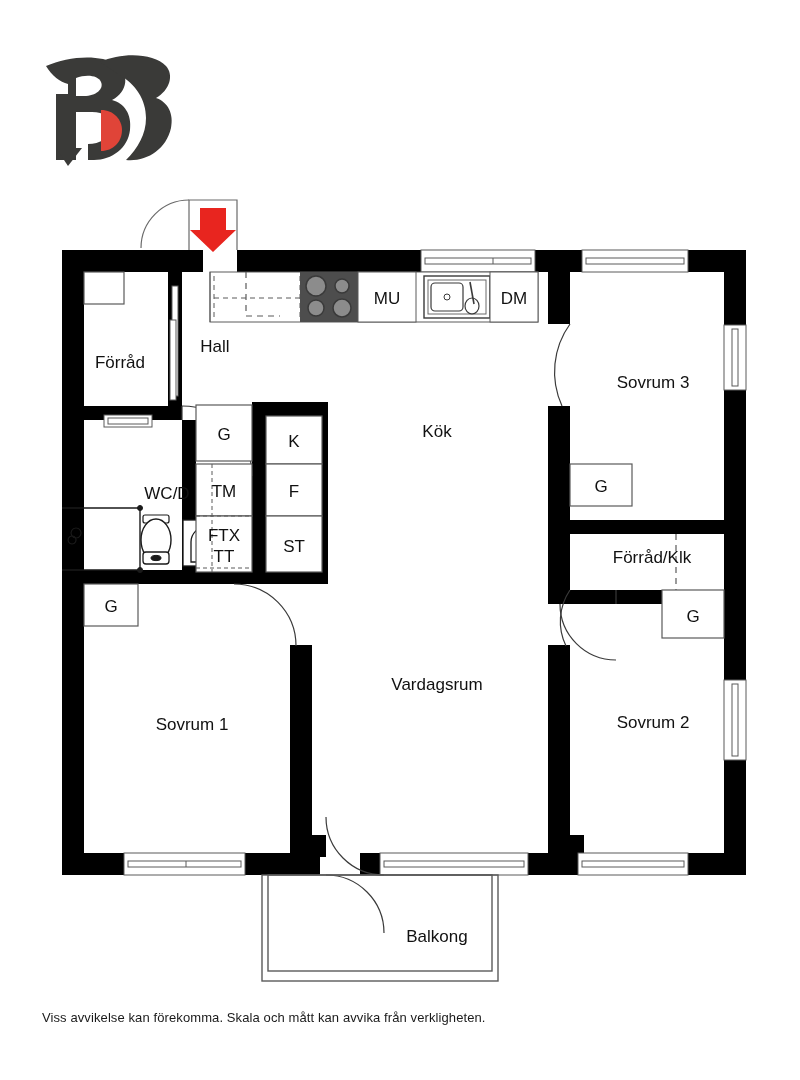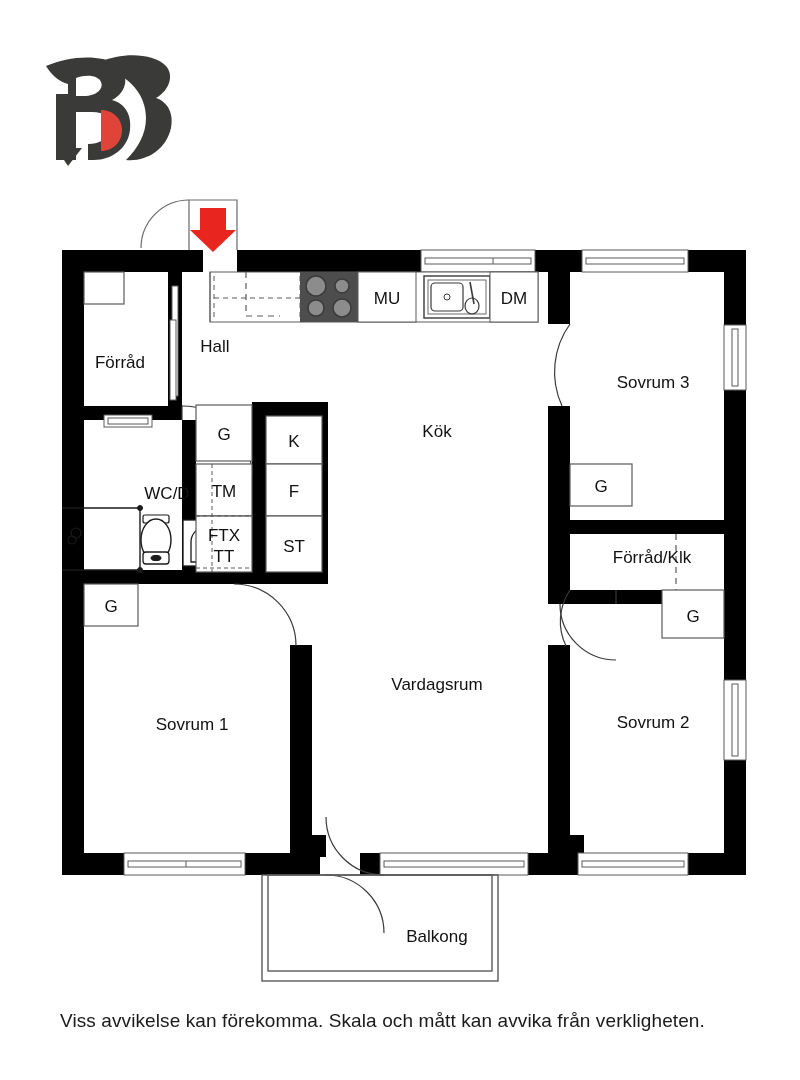--- a/index.html
+++ b/index.html
@@ -29,24 +29,24 @@
   }
   #plan-wrap {
     position: absolute;
     left: 0;
     top: 190px;
     width: 800px;
     height: 800px;
   }
   #footer {
     position: absolute;
-    left: 60px;
+    left: 42px;
     top: 1010px;
     width: 700px;
-    font-size: 19px;
+    font-size: 13px;
     color: #1a1a1a;
     letter-spacing: 0.1px;
   }
   svg { display: block; }
   .rm-label {
     font-family: "Liberation Sans", sans-serif;
     font-size: 17px;
     fill: #111111;
   }
   .app-label {

